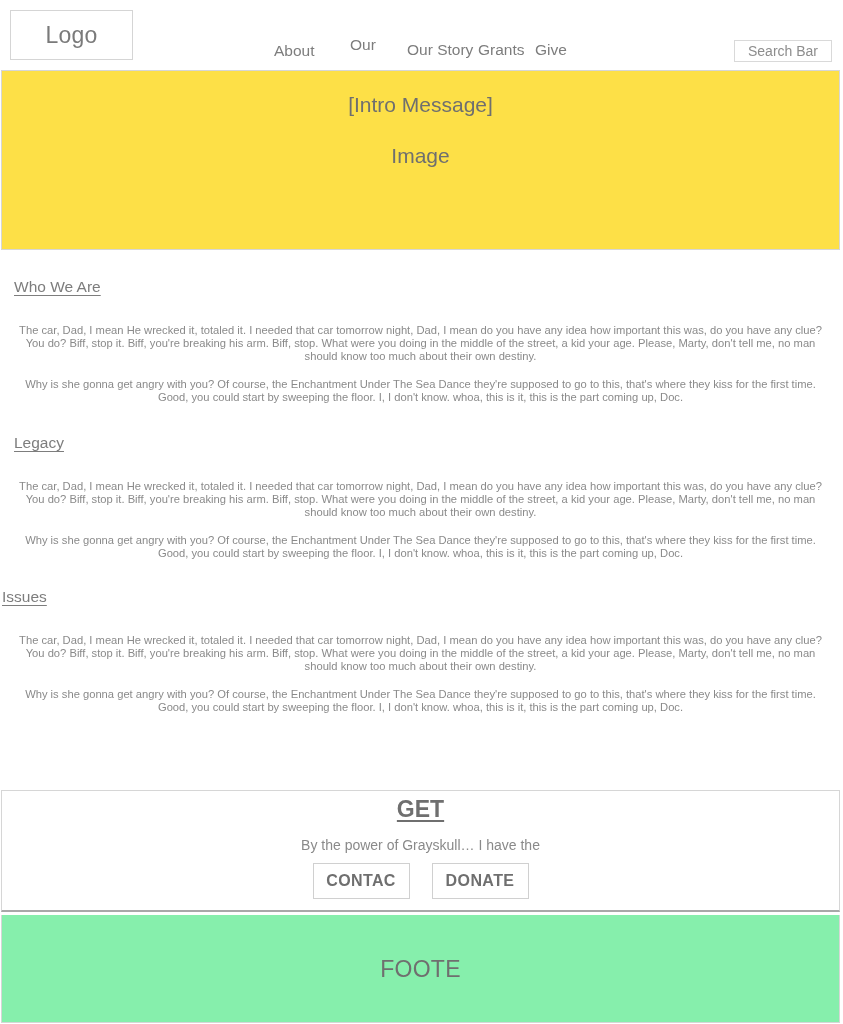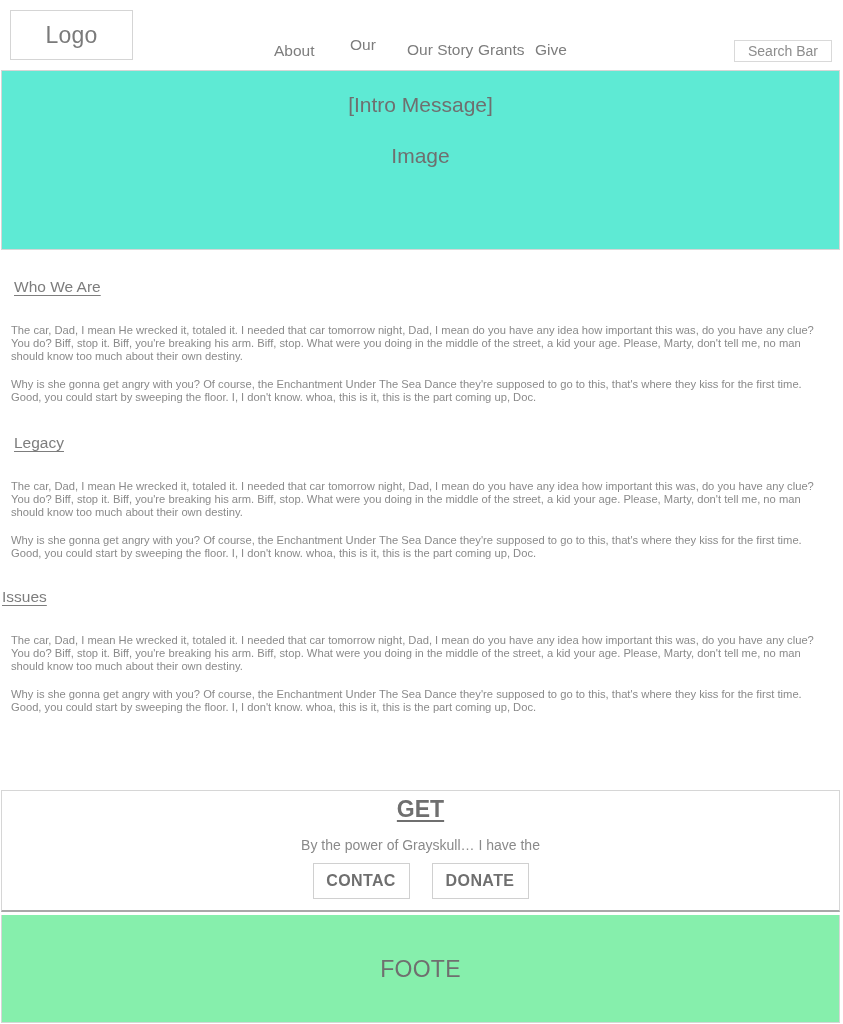--- a/index.html
+++ b/index.html
@@ -78,21 +78,21 @@
   }
 
   
   .hero {
     position: absolute;
     left: 1px;
     top: 70px;
     width: 839px;
     height: 180px;
     border: 1px solid #d6d6d6;
-    background: #5eead4;
+    background: #fde047;
     box-sizing: border-box;
   }
   .hero-intro {
     position: absolute;
     top: 22px;
     left: 0;
     width: 100%;
     text-align: center;
     font-size: 21px;
     color: #6f6f6f;
@@ -126,21 +126,21 @@
   .sec-who .section-heading   { margin-left: 14px; margin-top: 20px; }
   .sec-legacy .section-heading{ margin-left: 14px; margin-top: 0px; }
   .sec-issues .section-heading{ margin-left: 2px; margin-top: 0px; }
 
   .para {
     margin: 0;
     padding: 0 13px 0 11px;
     font-size: 11.2px;
     line-height: 13.2px;
     color: #8a8a8a;
-    text-align: left;
+    text-align: center;
   }
   .para.first { margin-top: 28px; }
   .para.second { margin-top: 14px; }
 
   .sec-legacy { margin-top: 30px; }
   .sec-issues { margin-top: 28px; }
 
   
   .get-section {
     position: absolute;

